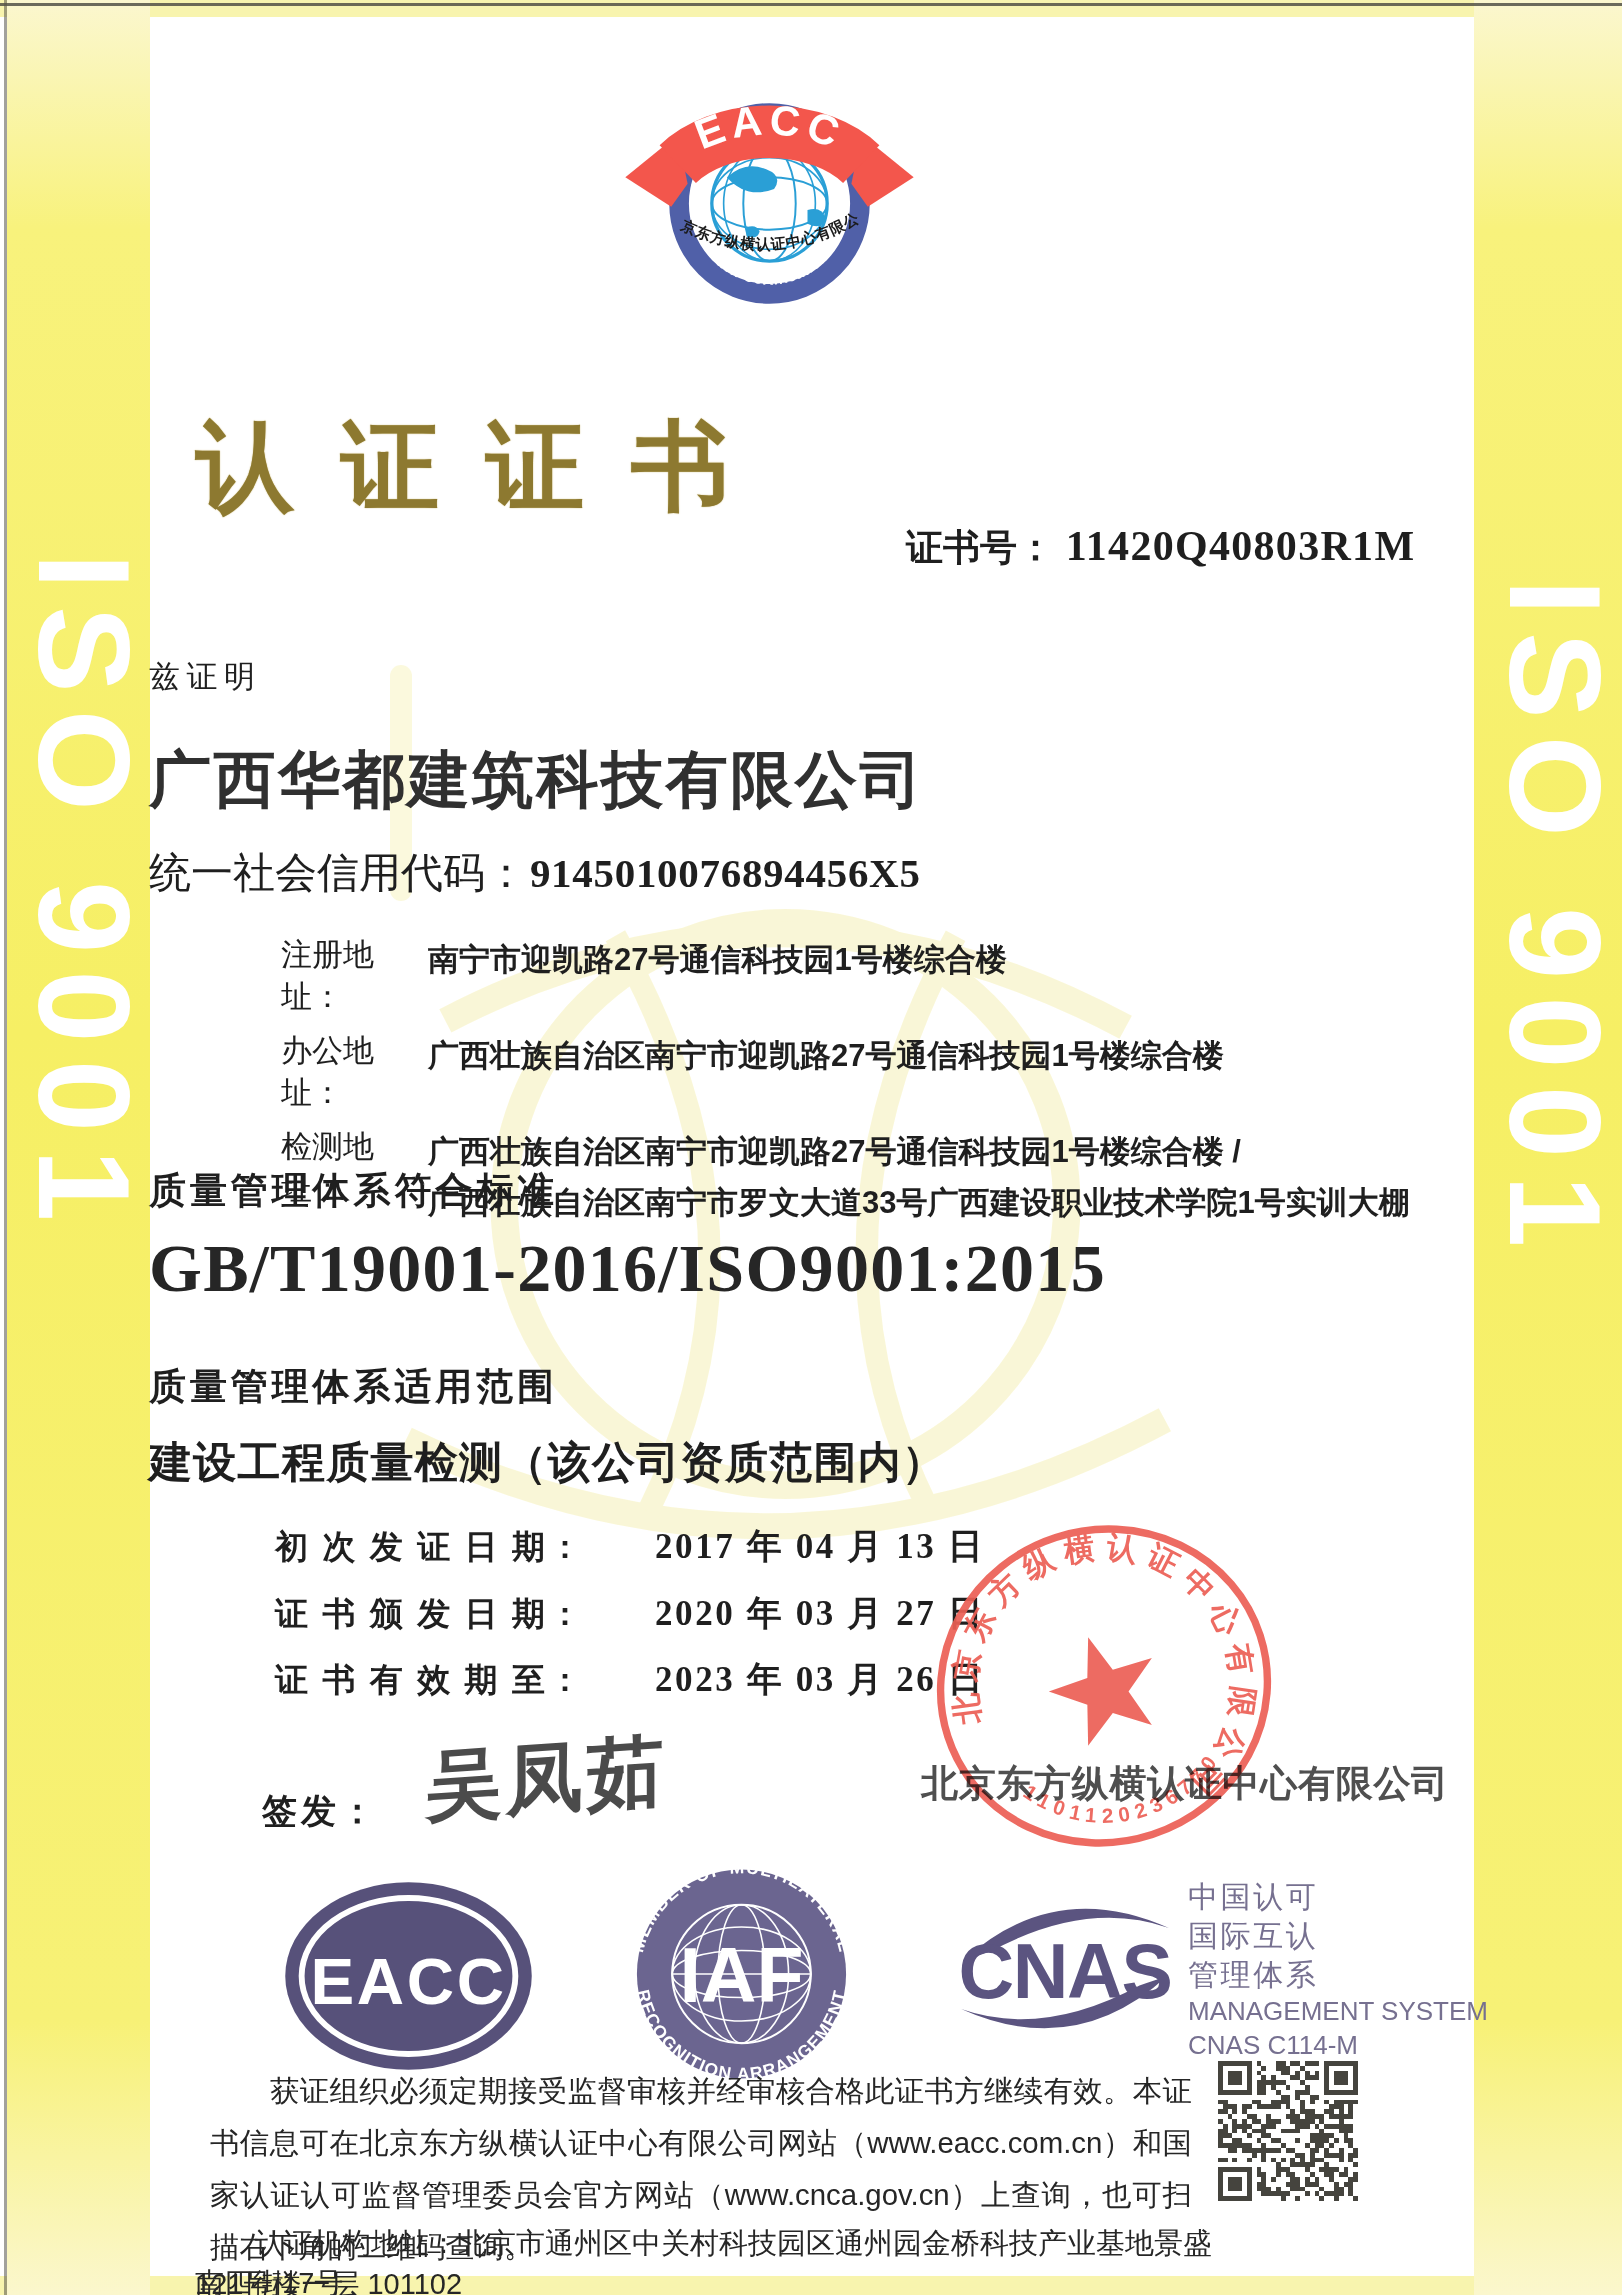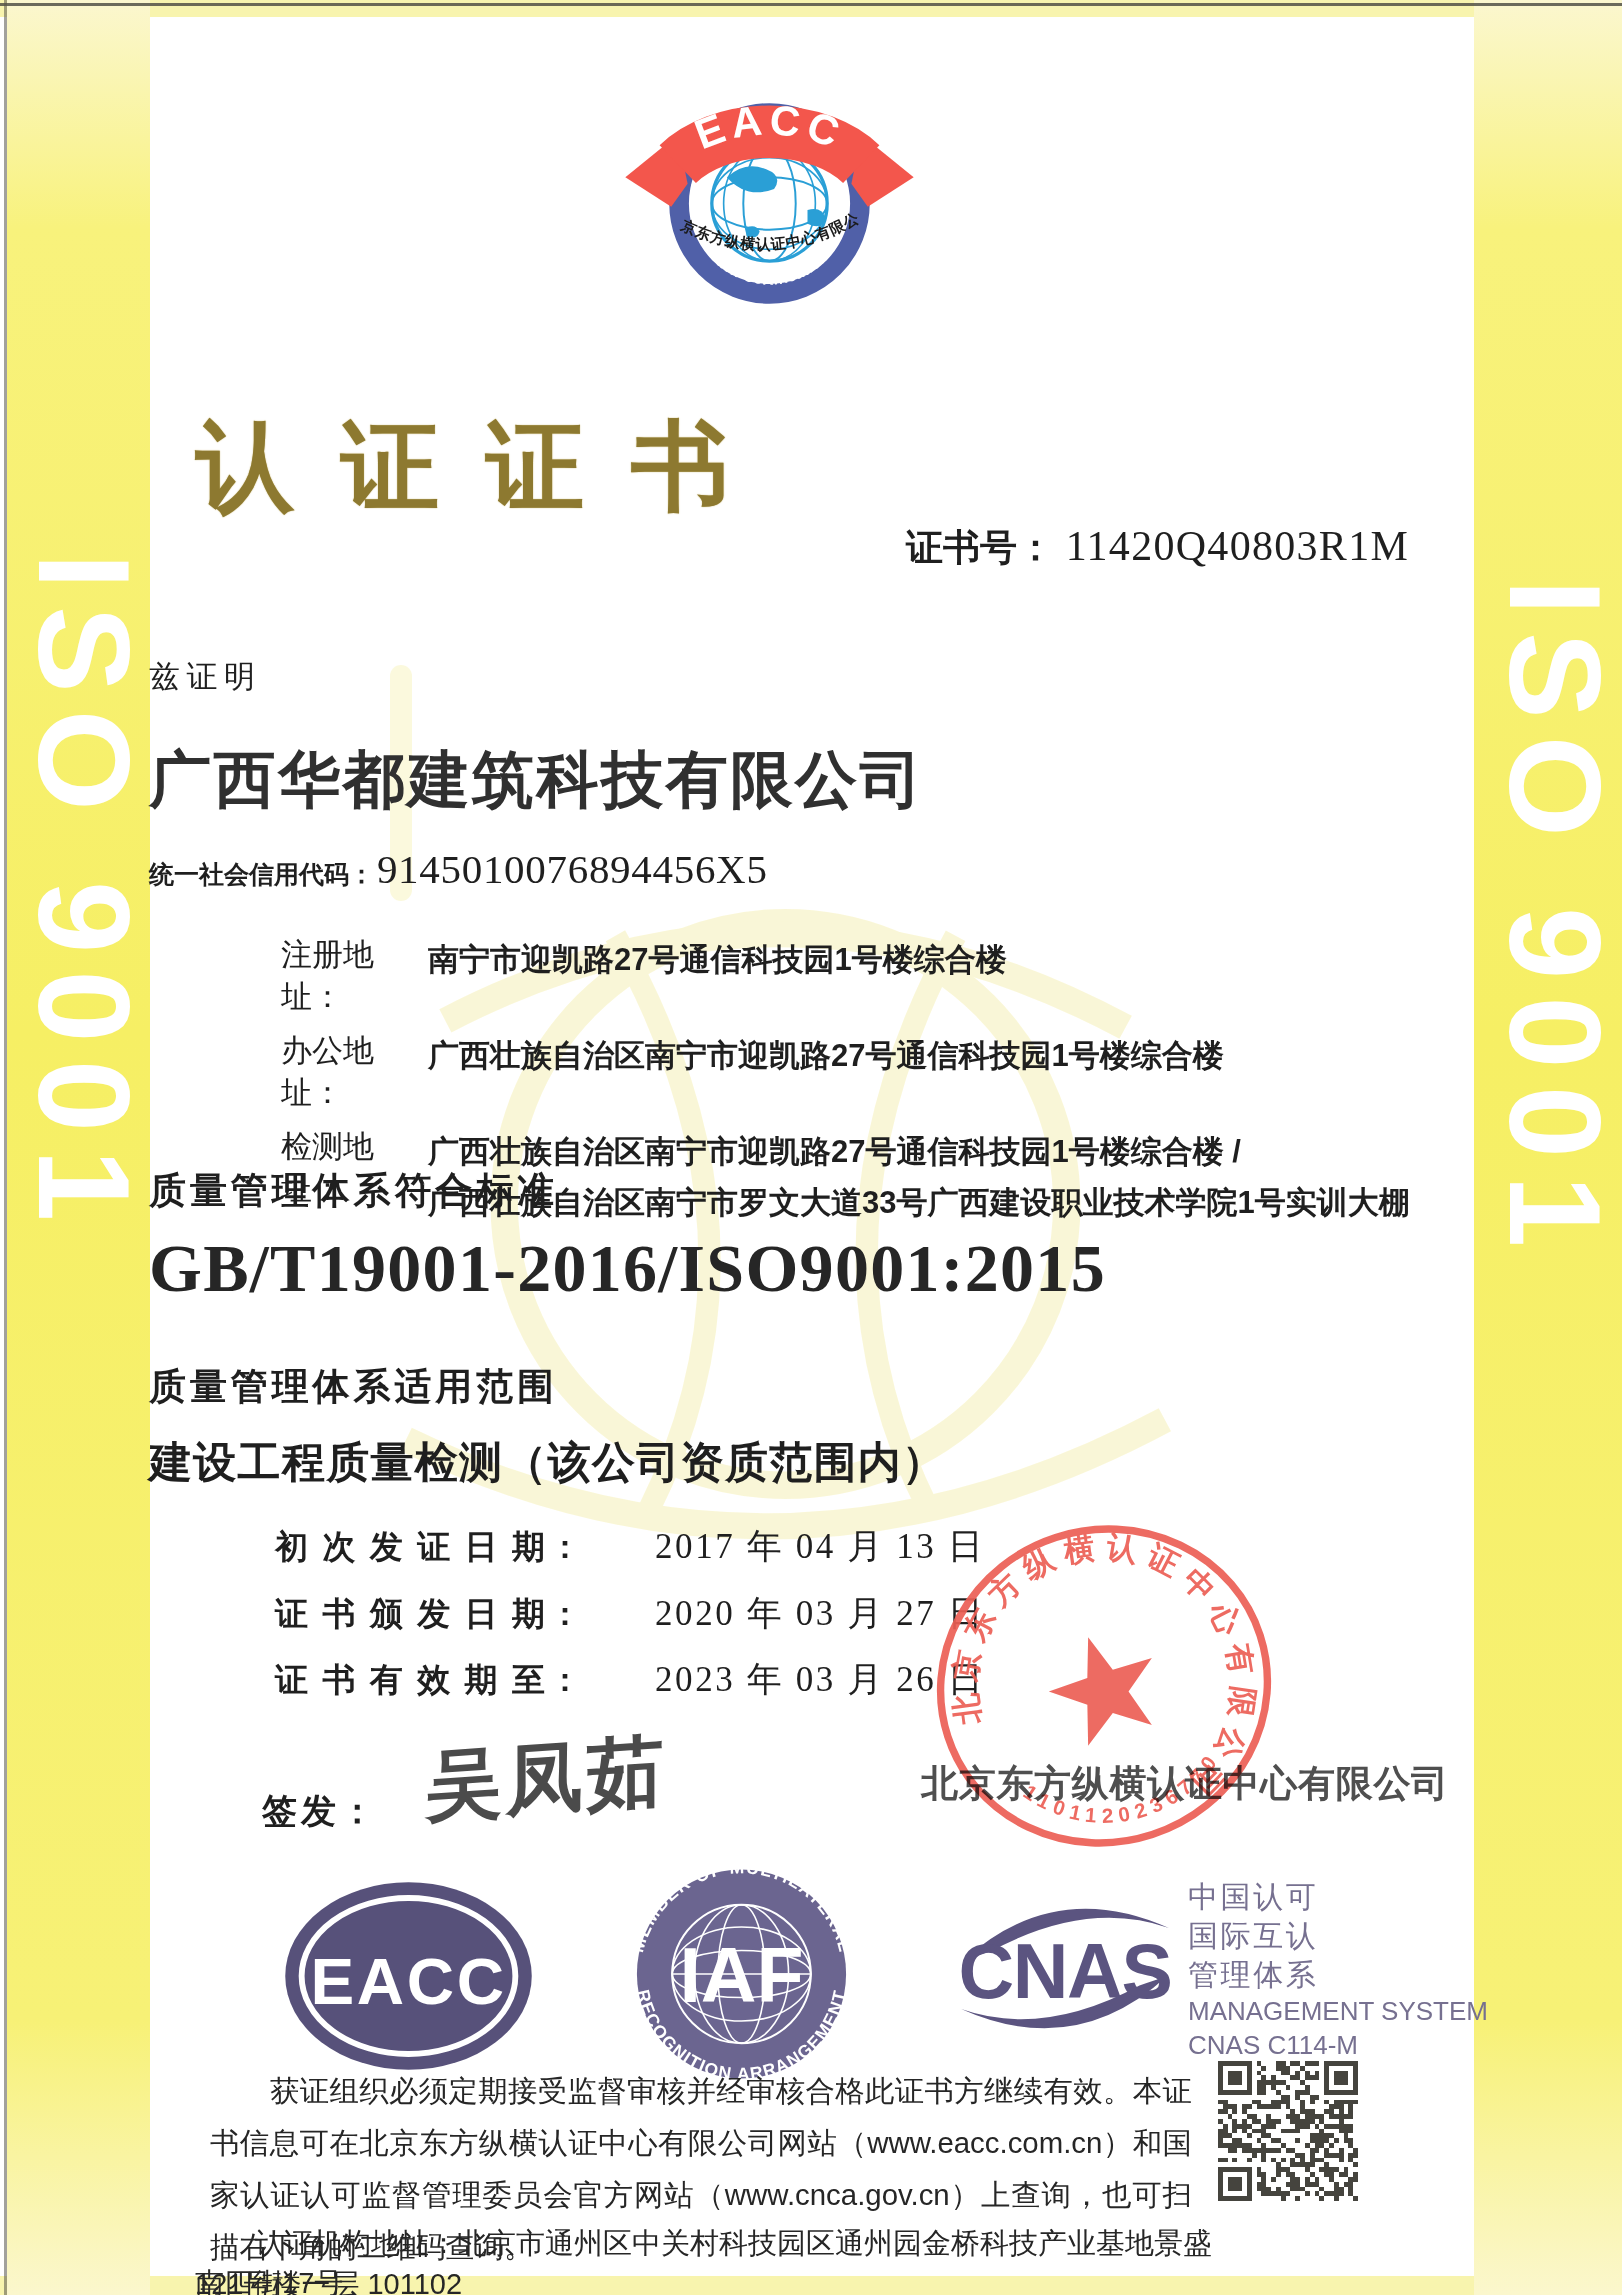--- a/index.html
+++ b/index.html
@@ -1,20 +1,20 @@
 <!DOCTYPE html>
 <html style="font-size:10.5px"><head>
 <meta charset="utf-8">
 <style>
   html,body{margin:0;padding:0;background:#ffffff;}
   #page{position:relative;width:1623px;height:2295px;background:#ffffff;overflow:hidden;
         font-family:"Liberation Sans","DejaVu Sans",sans-serif;color:#1f1f1f;}
   .abs{position:absolute;}
   .centerline{position:absolute;left:149px;width:1324px;text-align:left;}
-  .serif{font-family:"Liberation Serif","DejaVu Serif",serif;}
+  .serif{font-family:"Liberation Serif","DejaVu Serif",serif;font-weight:bold;}
 
   
   .band{position:absolute;top:0;height:2295px;z-index:1;
         background:linear-gradient(180deg,#fbf7cf 0%,#f8f27c 10%,#f6ef64 45%,#f7f176 88%,#fbf7cd 100%);}
   .band-left{left:6.5px;width:143px;}
   .band-right{left:1474px;width:149px;}
   .band-text{position:absolute;writing-mode:vertical-rl;text-orientation:mixed;
              color:#ffffff;font-weight:bold;font-size:130px;letter-spacing:17px;
              line-height:143px;white-space:nowrap;}
   .strip{position:absolute;left:0;width:1623px;background:#f8f4ae;z-index:0;}
@@ -25,21 +25,21 @@
 
   
   .title{top:402px;font-size:98px;font-weight:bold;color:#8d7930;letter-spacing:47px;padding-left:47px;
          font-family:"Liberation Serif","DejaVu Serif",serif;text-shadow:0 0 1.3px #b7a14c;z-index:3;}
   .certno{left:906px;top:522px;z-index:3;display:flex;align-items:baseline;}
   .certno .lab{font-size:37px;font-weight:bold;}
   .certno .val{font-size:42px;letter-spacing:1.3px;margin-left:11.8px;}
   .certify{top:656px;font-size:31px;font-weight:400;letter-spacing:6.5px;z-index:3;}
   .company{top:738px;font-size:62px;font-weight:bold;color:#303030;letter-spacing:2.6px;z-index:3;}
   .credit{top:845px;z-index:3;}
-  .credit .lab{font-size:25px;font-weight:bold;}
+  .credit .lab{font-size:42px;font-weight:normal;}
   .credit .val{font-size:41px;letter-spacing:0.7px;}
 
   .addr{left:281px;top:934px;width:1145px;z-index:3;}
   .addr-row{display:flex;margin-bottom:11.8px;}
   .addr-row .lab{flex:0 0 147px;font-size:31px;font-weight:normal;}
   .addr-row .val{font-size:31px;font-weight:600;line-height:51px;}
 
   .std-head{top:1166px;font-size:37px;font-weight:bold;letter-spacing:3.9px;z-index:3;}
   .std-code{top:1229px;font-size:68px;font-weight:bold;letter-spacing:1.3px;color:#262626;z-index:3;}
   .scope-head{top:1362px;font-size:37px;font-weight:bold;letter-spacing:3.9px;z-index:3;}

